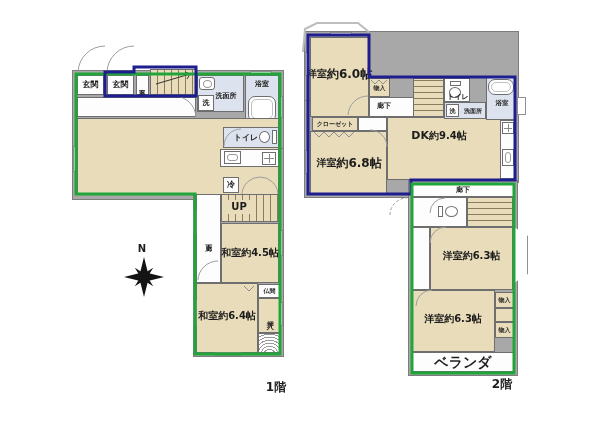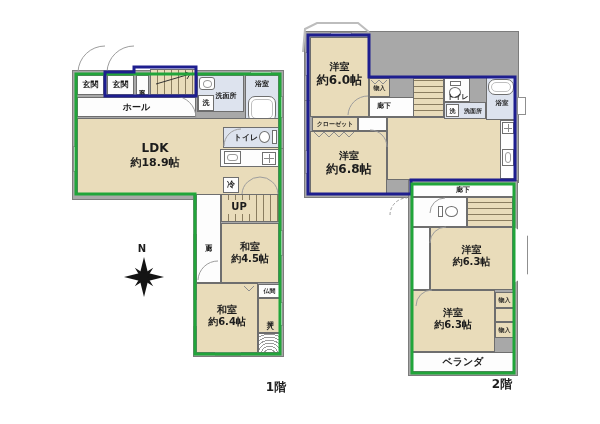--- a/index.html
+++ b/index.html
@@ -5,21 +5,21 @@
   html,body{margin:0;padding:0;background:#fff}
   #plan{position:relative;width:600px;height:424px;background:#ffffff;
         font-family:"DejaVu Sans","Liberation Sans",sans-serif;overflow:hidden}
   .wall{position:absolute;background:#a8a8a8;border:1px solid #7c7c7c;box-sizing:border-box}
   .room{position:absolute;box-sizing:border-box;border:1px solid #6e6e6e;background:#fdfdfd}
   .beige{background:#e9dcba}
   .wet{background:#dde3ee}
   .stairsH{background:repeating-linear-gradient(90deg,#e9dcba 0 6px,#8a7d5f 6px 7px)}
   .stairsV{background:repeating-linear-gradient(0deg,#e9dcba 0 5px,#8a7d5f 5px 6px)}
   .wood{background:repeating-radial-gradient(circle at 50% 115%,#ffffff 0 2px,#9a9a9a 2px 3px)}
-  .rlabel{position:absolute;display:flex;flex-direction:column;align-items:center;justify-content:center;
+  .rlabel{position:absolute;display:flex;flex-direction:row;align-items:center;justify-content:center;
           font-weight:bold;color:#1c1c1c;text-align:center;line-height:1.2;white-space:nowrap;pointer-events:none}
   .vtext{writing-mode:vertical-rl;text-orientation:upright;letter-spacing:1px}
   .win{position:absolute;background:#fff;border:1px solid #8f8f8f;box-sizing:border-box}
   .tub{position:absolute;background:#fff;border:1px solid #6f6f6f;border-radius:7px;box-sizing:border-box}
   .tub::after{content:"";position:absolute;inset:2px;border:1px solid #bfbfbf;border-radius:5px}
   .toilet{position:absolute}
   .toilet .bowl{position:absolute;background:#fff;border:1px solid #6f6f6f;border-radius:50%;box-sizing:border-box}
   .toilet .tank{position:absolute;background:#fff;border:1px solid #6f6f6f;box-sizing:border-box}
   .sink{position:absolute;background:#fff;border:1px solid #6f6f6f;border-radius:3px;box-sizing:border-box}
   .sink::after{content:"";position:absolute;left:18%;top:18%;width:55%;height:55%;border:1px solid #9a9a9a;border-radius:50%}
@@ -62,45 +62,38 @@
     </div>
 
   <div class="room" style="left:136px;top:75px;width:13px;height:20px"></div>
   <div class="rlabel vtext" style="left:137px;top:76px;width:11px;height:18px;font-size:6px">
       <span>廊下</span>
     </div>
 
   <div class="room stairsH" style="left:150px;top:69px;width:46px;height:26px"></div>
 
   <div class="room" style="left:77px;top:97px;width:119px;height:20px"></div>
-  <div class="rlabel" style="left:77px;top:97px;width:119px;height:20px;font-size:9px">
-      <span>ホール</span>
-    </div>
 
   <div class="room wet" style="left:197px;top:75px;width:47px;height:37px"></div>
   <div class="sink" style="left:199px;top:77px;width:16px;height:13px"></div>
   <div class="rlabel" style="left:208px;top:91px;width:36px;height:10px;font-size:7px">
       <span>洗面所</span>
     </div>
   <div class="room" style="left:198px;top:95px;width:16px;height:16px"></div>
   <div class="rlabel" style="left:198px;top:95px;width:16px;height:16px;font-size:7px">
       <span>洗</span>
     </div>
 
   <div class="room wet" style="left:245px;top:75px;width:34px;height:51px"></div>
   <div class="rlabel" style="left:249px;top:79px;width:26px;height:10px;font-size:7px">
       <span>浴室</span>
     </div>
   <div class="tub" style="left:248px;top:96px;width:28px;height:26px"></div>
 
   <div class="room beige" style="left:77px;top:118px;width:202px;height:77px"></div>
-  <div class="rlabel" style="left:110px;top:140px;width:90px;height:30px">
-    <span style="font-size:12px">LDK</span>
-    <span style="font-size:11px">約18.9帖</span>
-  </div>
 
   <div class="room wet" style="left:223px;top:127px;width:56px;height:21px"></div>
   <div class="rlabel" style="left:232px;top:132px;width:28px;height:11px;font-size:8px">
       <span>トイレ</span>
     </div>
   <div class="toilet" style="left:259px;top:129px;width:18px;height:16px">
     <span class="bowl" style="left:0;top:2px;width:11px;height:12px"></span>
     <span class="tank" style="right:0;top:1px;width:5px;height:14px"></span>
   </div>
 
@@ -169,20 +162,24 @@
       <span>クローゼット</span>
     </div>
 
   <div class="room beige" style="left:310px;top:131px;width:77px;height:64px"></div>
   <div class="rlabel" style="left:322px;top:149px;width:54px;height:28px">
     <span style="font-size:10px">洋室</span>
     <span style="font-size:12px">約6.8帖</span>
   </div>
 
   <div class="room beige" style="left:387px;top:117px;width:129px;height:63px"></div>
+  <div class="rlabel" style="left:408px;top:122px;width:62px;height:28px">
+    <span style="font-size:11px">DK</span>
+    <span style="font-size:10px">約9.4帖</span>
+  </div>
 
   <div class="room stairsV" style="left:413px;top:78px;width:31px;height:39px"></div>
 
   <div class="room" style="left:444px;top:78px;width:26px;height:24px"></div>
   <div class="toilet" style="left:448px;top:81px;width:15px;height:18px">
     <span class="tank" style="top:0;left:2px;width:11px;height:5px"></span>
     <span class="bowl" style="top:6px;left:1px;width:12px;height:11px"></span>
   </div>
   <div class="rlabel" style="left:443px;top:93px;width:30px;height:9px;font-size:7px">
       <span>トイレ</span>
@@ -238,21 +235,21 @@
   <div class="rlabel" style="left:495px;top:292px;width:19px;height:16px;font-size:6px">
       <span>物入</span>
     </div>
   <div class="room beige" style="left:495px;top:308px;width:19px;height:14px"></div>
   <div class="room beige" style="left:495px;top:322px;width:19px;height:16px"></div>
   <div class="rlabel" style="left:495px;top:322px;width:19px;height:16px;font-size:6px">
       <span>物入</span>
     </div>
 
   <div class="room" style="left:412px;top:352px;width:102px;height:20px"></div>
-  <div class="rlabel" style="left:412px;top:352px;width:102px;height:20px;font-size:10px">
+  <div class="rlabel" style="left:412px;top:352px;width:102px;height:20px;font-size:14px">
       <span>ベランダ</span>
     </div>
 
   <div class="win" style="left:73px;top:146px;width:4px;height:26px"></div>
   <div class="win" style="left:279px;top:96px;width:4px;height:22px"></div>
   <div class="win" style="left:279px;top:230px;width:4px;height:26px"></div>
   <div class="win" style="left:279px;top:302px;width:4px;height:24px"></div>
   <div class="win" style="left:250px;top:71px;width:22px;height:4px"></div>
   <div class="win" style="left:215px;top:352px;width:26px;height:4px"></div>
   <div class="win" style="left:193px;top:210px;width:4px;height:24px"></div>

